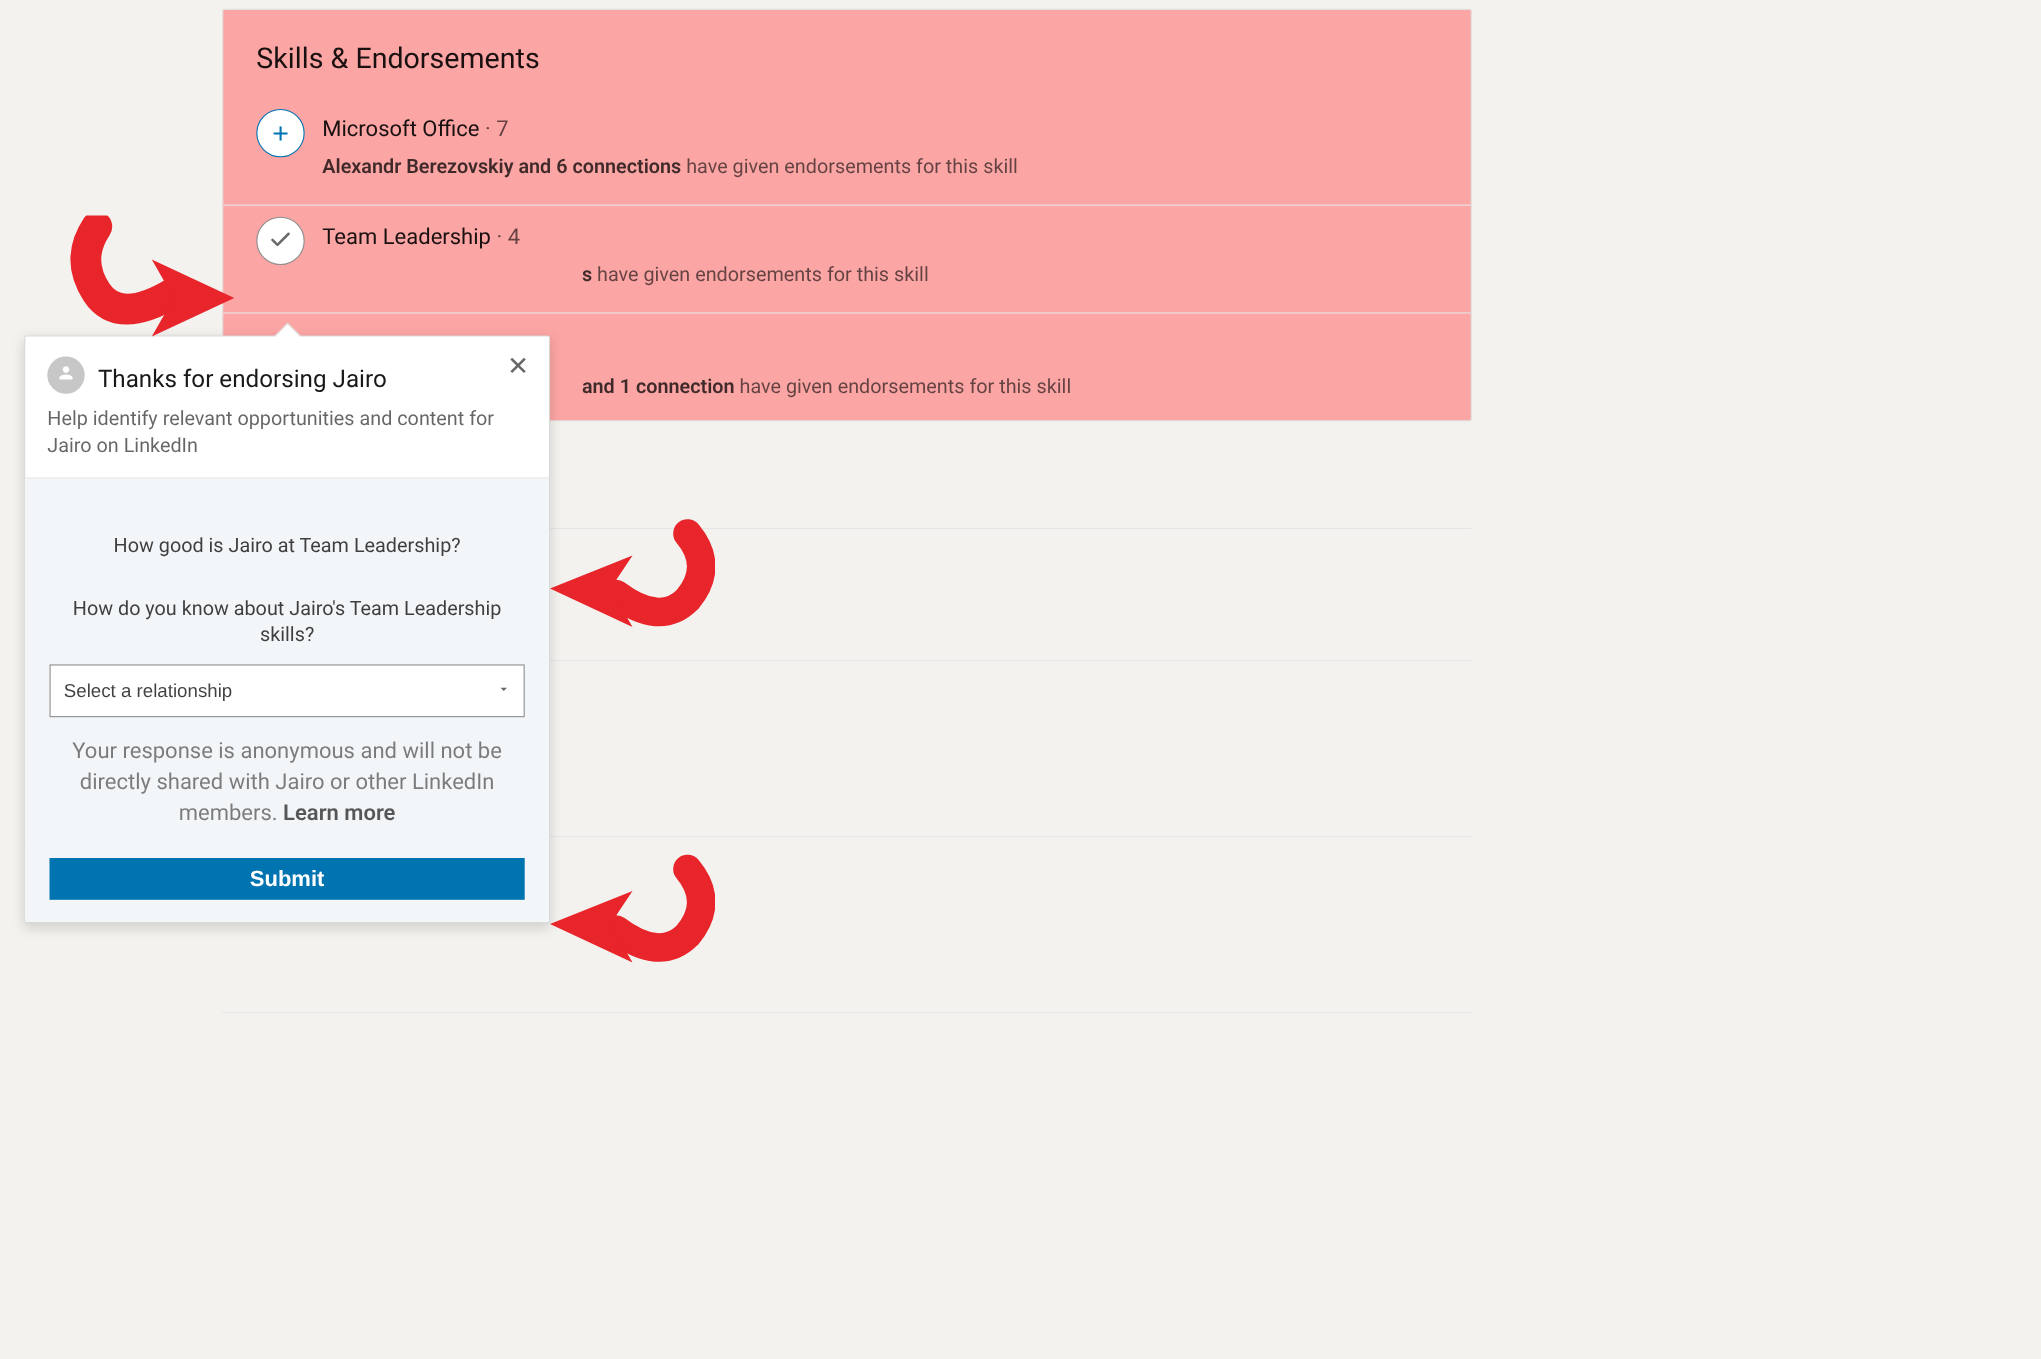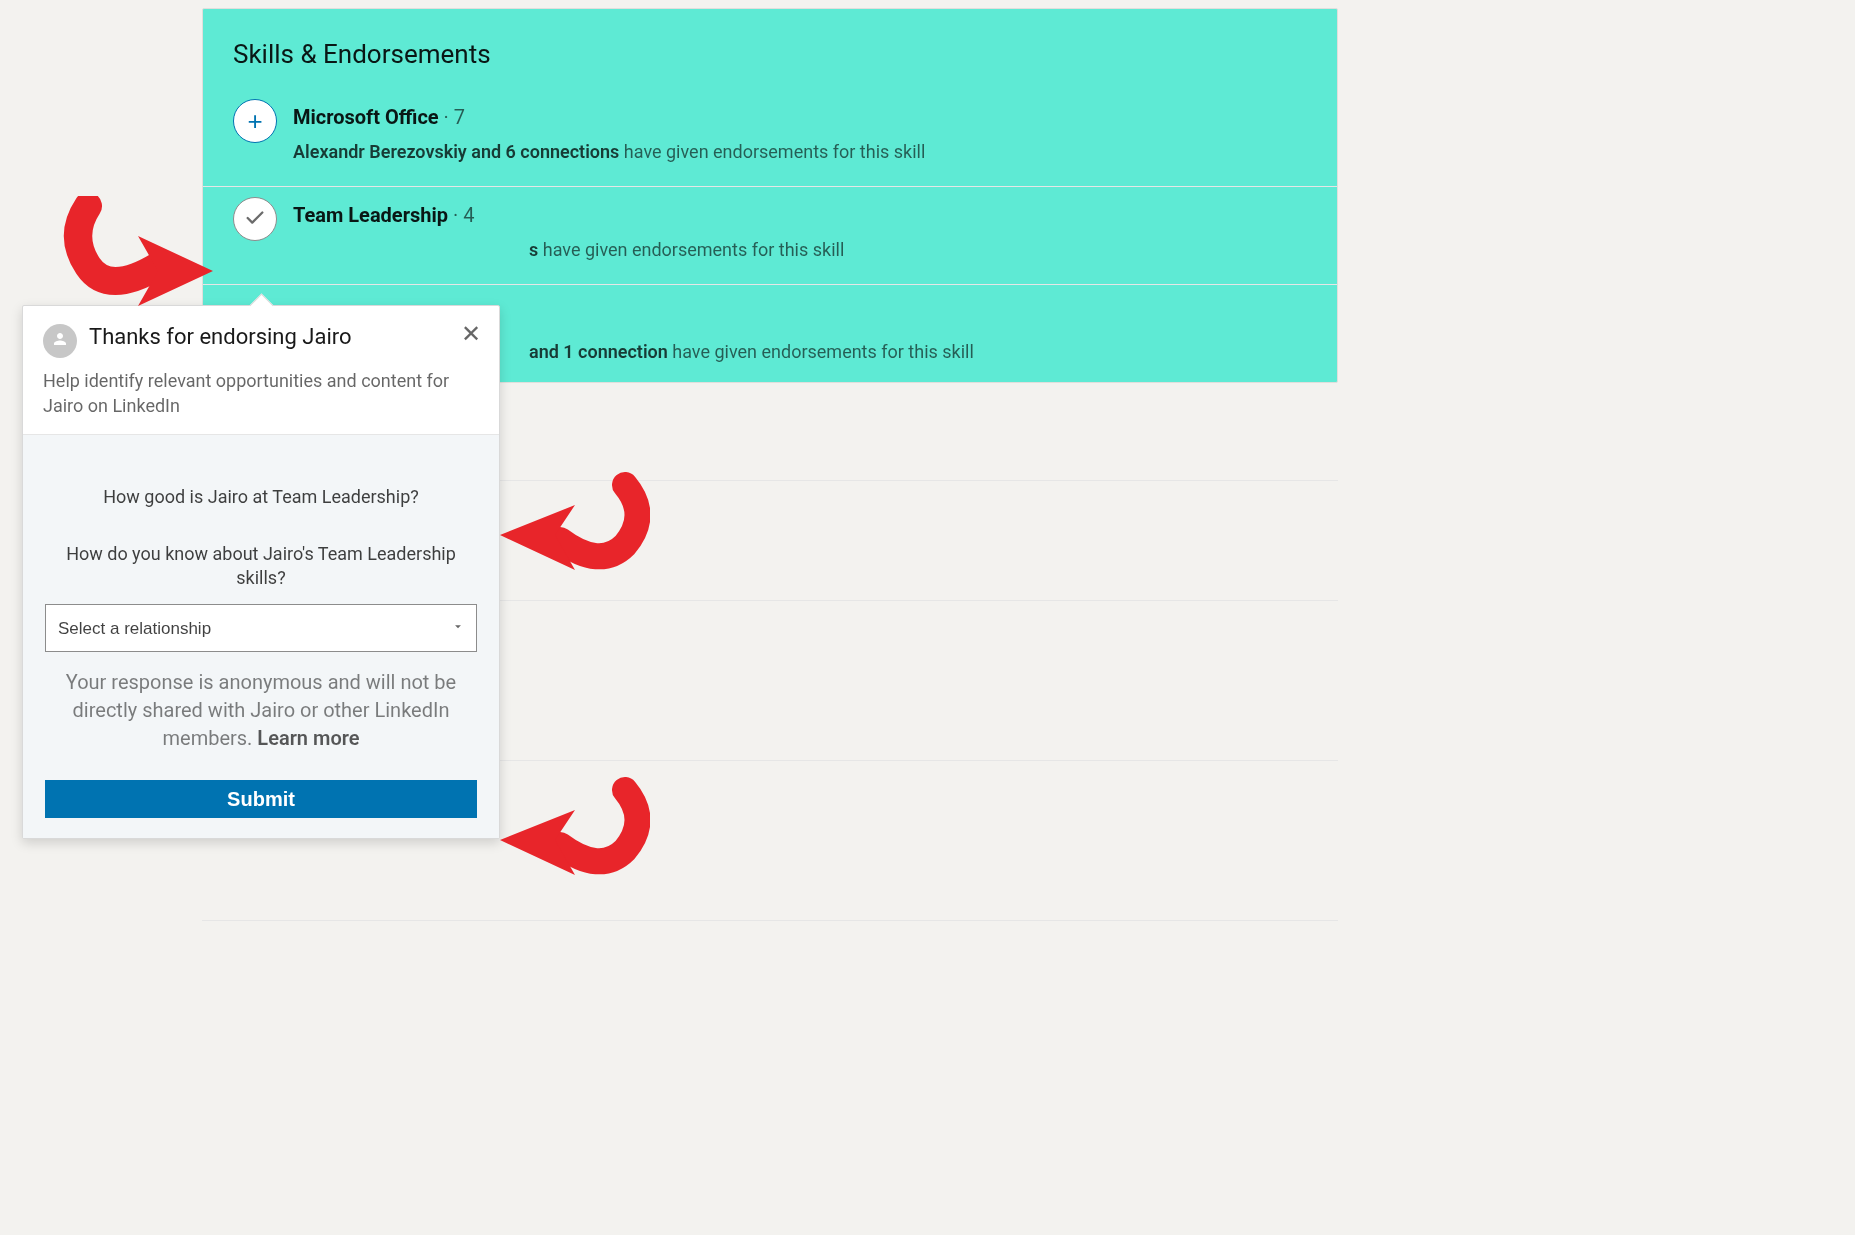--- a/index.html
+++ b/index.html
@@ -13,21 +13,21 @@
       width: 1855px;
       height: 1235px;
       position: relative;
       overflow: hidden;
     }
     .main-panel {
       position: absolute;
       left: 202px;
       top: 8px;
       width: 1136px;
-      background: #5eead4;
+      background: #fca5a5;
       border: 1px solid #e0dfdc;
       border-radius: 2px;
       padding: 30px 0 0 0;
     }
     .section-title {
       font-size: 26px;
       font-weight: 400;
       color: rgba(0,0,0,0.9);
       padding: 0 30px 20px 30px;
     }
@@ -79,21 +79,21 @@
       flex: 1;
       padding-top: 6px;
     }
     .skill-name-line {
       font-size: 20px;
       color: rgba(0,0,0,0.9);
       font-weight: 600;
       margin-bottom: 12px;
     }
     .skill-name {
-      font-weight: 700;
+      font-weight: 400;
     }
     .skill-count {
       color: rgba(0,0,0,0.6);
       font-weight: 400;
     }
     .skill-desc {
       font-size: 18px;
       color: rgba(0,0,0,0.6);
     }
     .skill-desc .bold {
@@ -128,21 +128,21 @@
       border-left: 1px solid #d9d9d9;
       transform: rotate(45deg);
     }
     .popover-header {
       padding: 18px 20px 16px 20px;
       position: relative;
       border-bottom: 1px solid #e6e6e6;
     }
     .popover-header-row {
       display: flex;
-      align-items: flex-start;
+      align-items: flex-end;
       margin-bottom: 10px;
     }
     .avatar-circle {
       width: 34px;
       height: 34px;
       border-radius: 50%;
       background: #c7c7c7;
       display: flex;
       align-items: center;
       justify-content: center;

